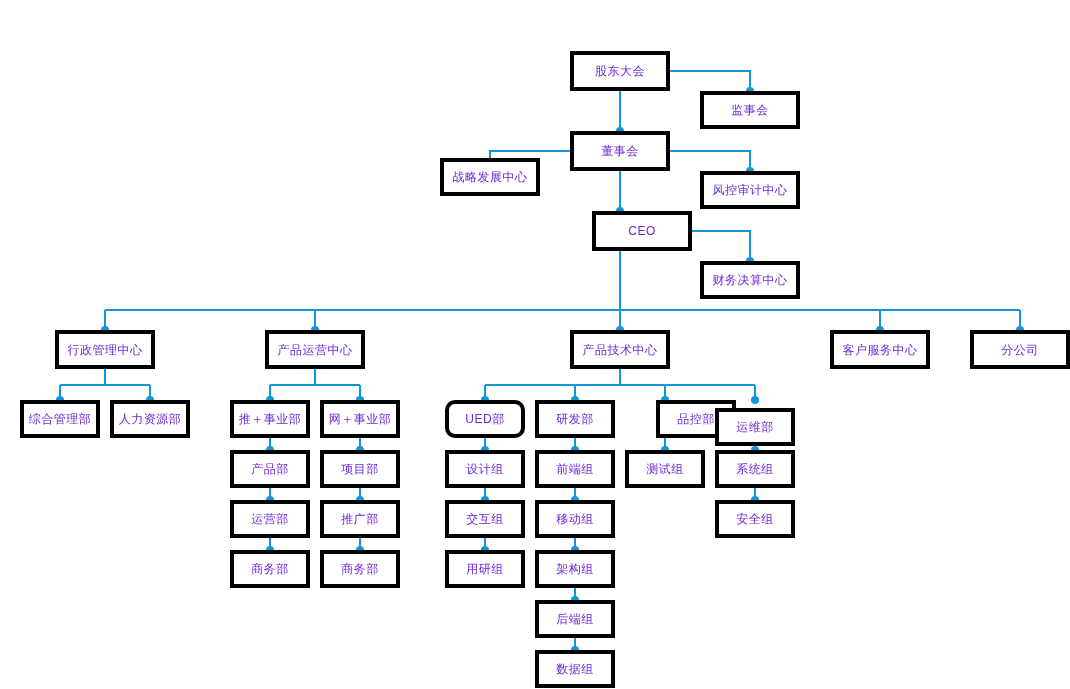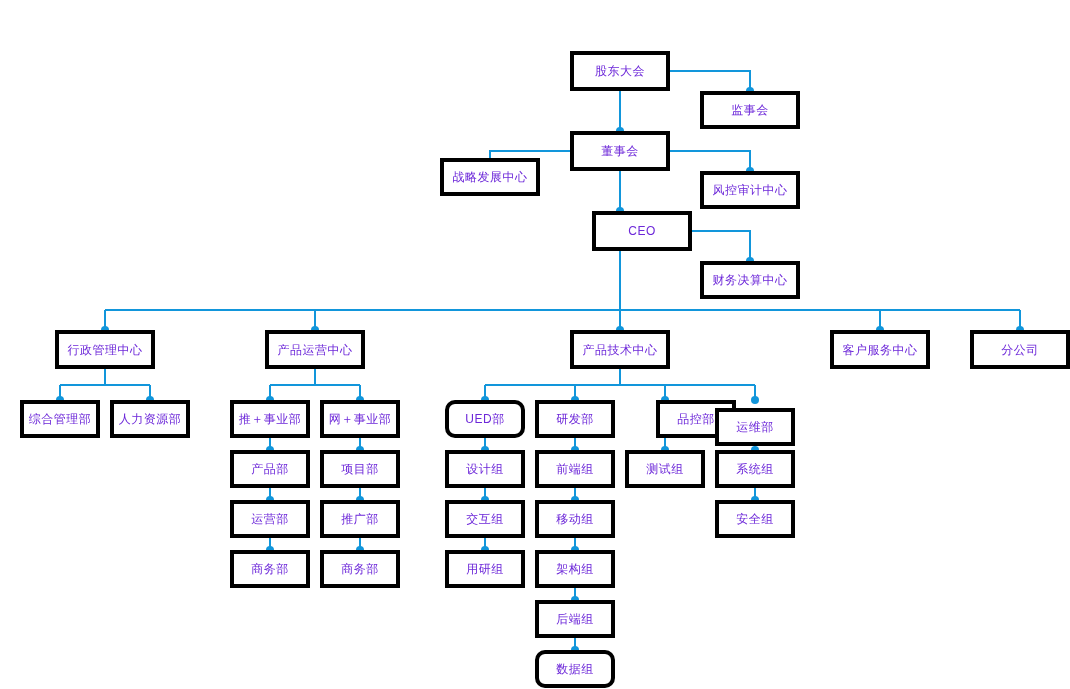--- a/index.html
+++ b/index.html
@@ -206,21 +206,21 @@
       </div>
       <div class="node" style="left: 535px; top: 500px; width: 80px; height: 38px;">
         <span class="node-label">移动组</span>
       </div>
       <div class="node" style="left: 535px; top: 550px; width: 80px; height: 38px; text-align: right;">
         <span class="node-label">架构组</span>
       </div>
       <div class="node" style="left: 535px; top: 600px; width: 80px; height: 38px;">
         <span class="node-label">后端组</span>
       </div>
-      <div class="node" style="left: 535px; top: 650px; width: 80px; height: 38px; border-radius: 10px;">
+      <div class="node" style="left: 535px; top: 650px; width: 80px; height: 38px;">
         <span class="node-label">数据组</span>
       </div>
       <div class="node" style="left: 625px; top: 400px; width: 80px; height: 38px; margin-left: 31px;">
         <span class="node-label">品控部</span>
       </div>
       <div class="node" style="left: 625px; top: 450px; width: 80px; height: 38px;">
         <span class="node-label">测试组</span>
       </div>
       <div class="node" style="left: 715px; top: 400px; width: 80px; height: 38px; margin-top: 8px;">
         <span class="node-label">运维部</span>

